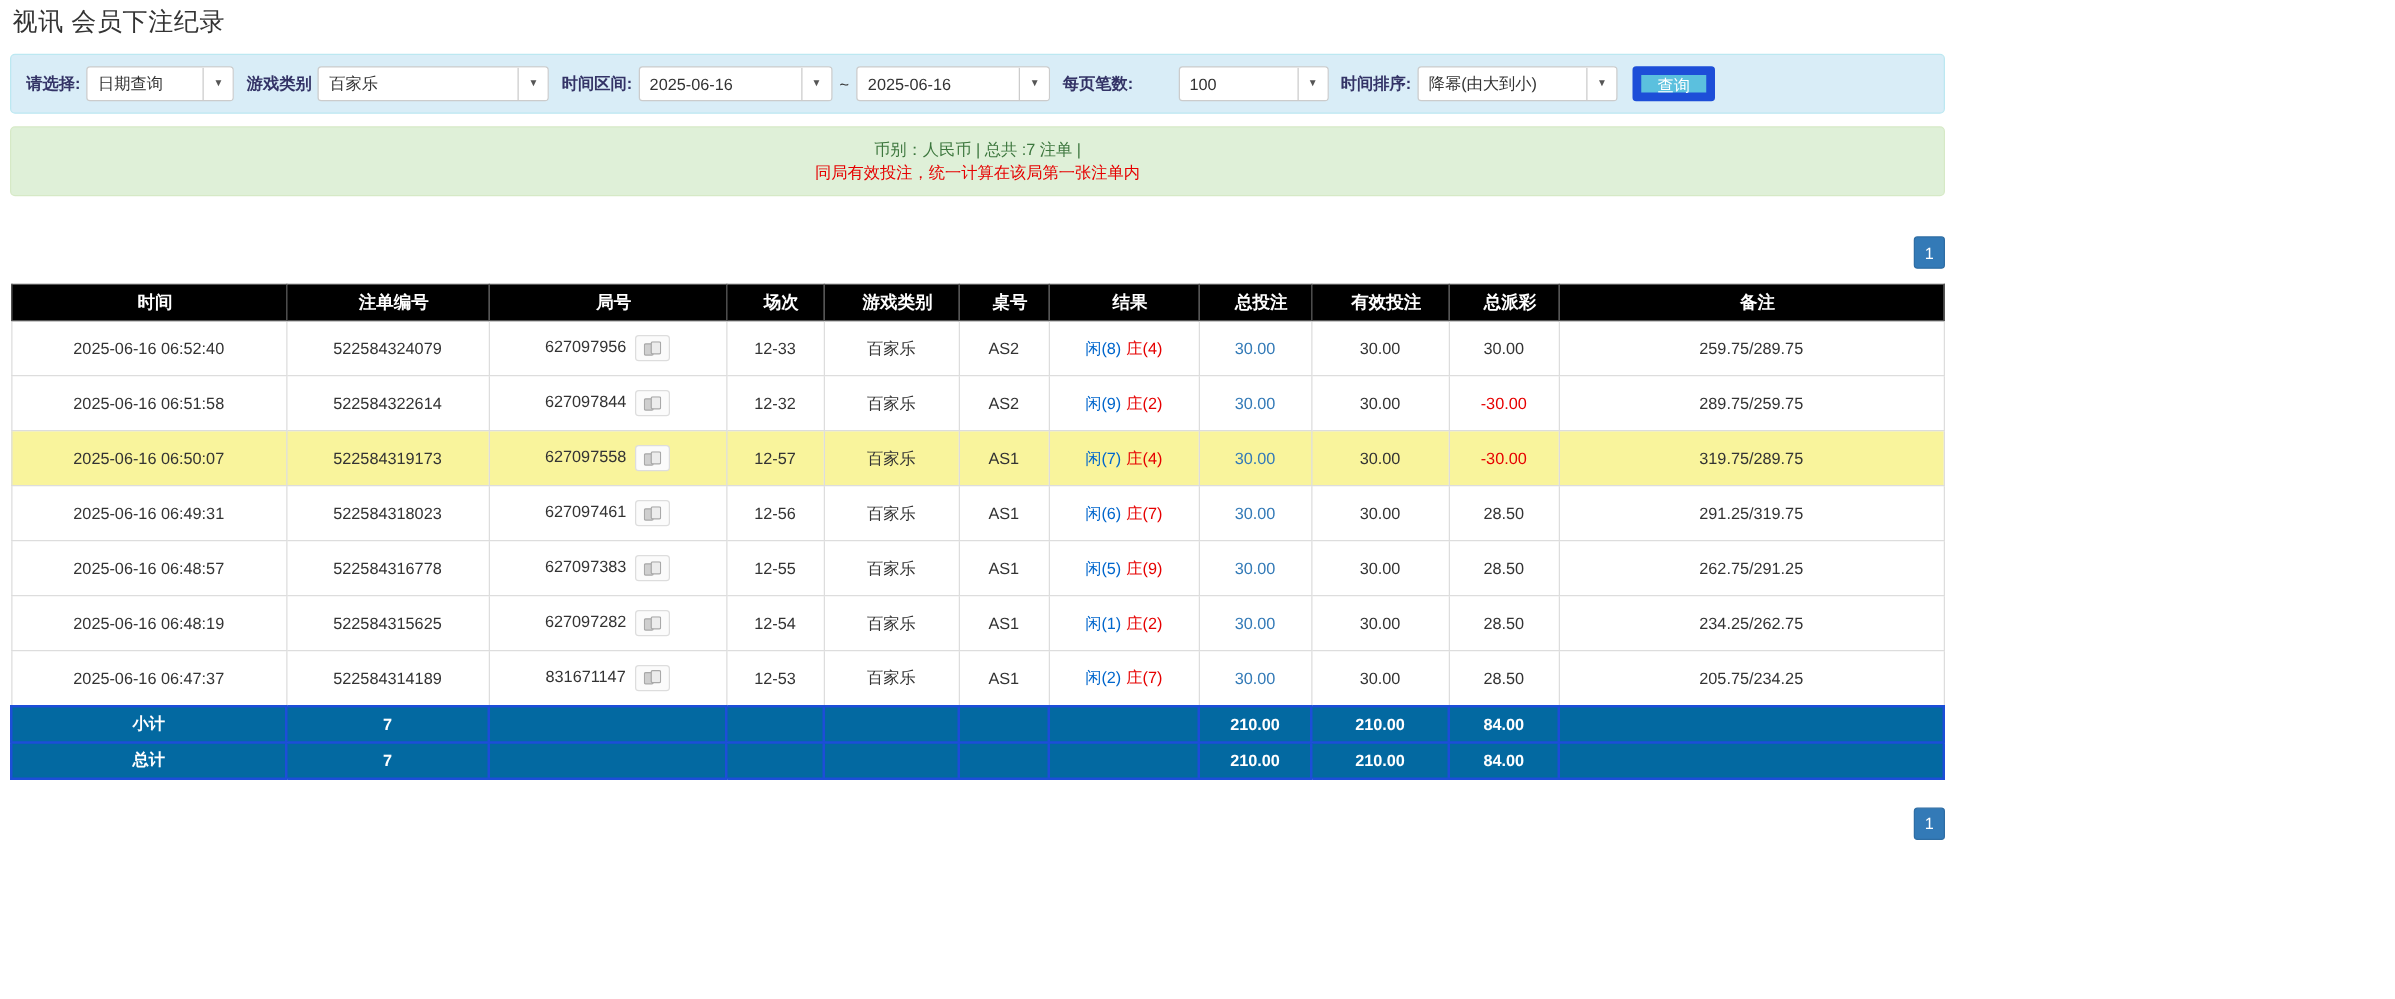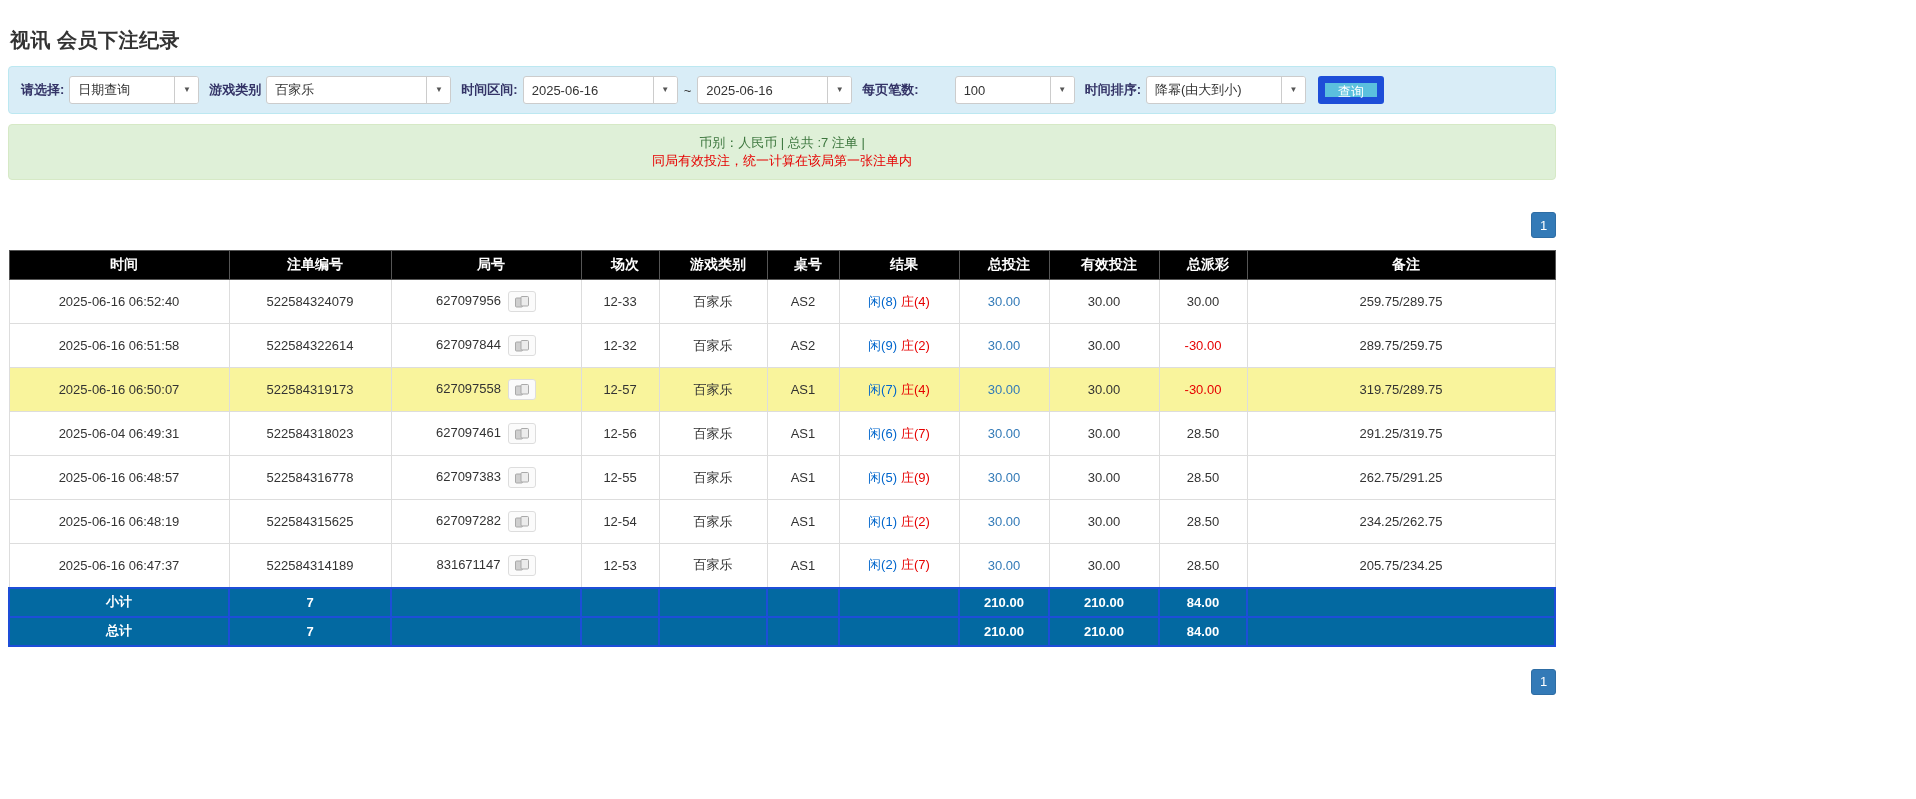--- a/index.html
+++ b/index.html
@@ -8,25 +8,24 @@
     width: 1916px;
     min-height: 799px;
     font-family: "Liberation Sans", "DejaVu Sans", sans-serif;
     font-size: 13px;
     color: #333;
   }
   .container { width: 1548px; margin-left: 8px; padding-top: 2px; }
 
   .page-title {
     font-size: 20px;
-    font-weight: 700;
+    font-weight: 400;
     color: #333;
     padding: 2px 0 12px 2px;
     letter-spacing: 0.5px;
-    margin-top: 23px;
   }
 
   
   .filter-bar {
     background: #d9edf7;
     border: 1px solid #bce8f1;
     border-radius: 4px;
     padding: 9px 10px;
     display: flex;
     align-items: center;
@@ -76,21 +75,21 @@
     border: none;
     border-left: 1px solid #ccc;
     background: #fff;
     display: flex;
     align-items: center;
     justify-content: center;
     cursor: pointer;
     flex: 0 0 24px;
   }
   .caret-glyph { font-size: 8px; color: #555; line-height: 1; }
-  .w-select { width: 130px; }
+  .w-select { width: 118px; }
   .w-game { width: 185px; }
   .w-date { width: 155px; }
   .w-size { width: 120px; margin-left: 31px; }
   .w-sort { width: 160px; }
   .tilde { margin: 0 6px; color: #333; }
   .btn-search {
     background: #5bc0de;
     border: 7px solid #1d4ed8;
     color: #fff;
     border-radius: 3px;
@@ -340,21 +339,21 @@
     <td>AS1</td>
     <td>
       <span class="player">闲(7)</span><span class="banker">庄(4)</span>
     </td>
     <td><a class="bet-link">30.00</a></td>
     <td>30.00</td>
     <td class="negative">-30.00</td>
     <td>319.75/289.75</td>
   </tr>
         <tr class="data-row">
-    <td>2025-06-04 06:49:31</td>
+    <td>2025-06-16 06:49:31</td>
     <td>522584318023</td>
     <td>
       <span>627097461</span><button class="card-btn">
               <svg width="14" height="12" viewBox="0 0 14 12">
                 <rect x="0.5" y="2" width="7" height="9" rx="1" fill="#cfcfcf" stroke="#a9a9a9"></rect>
                 <rect x="6" y="0.5" width="7.5" height="9.5" rx="1" fill="#ececec" stroke="#a9a9a9"></rect>
               </svg>
             </button>
     </td>
     <td>12-56</td>

